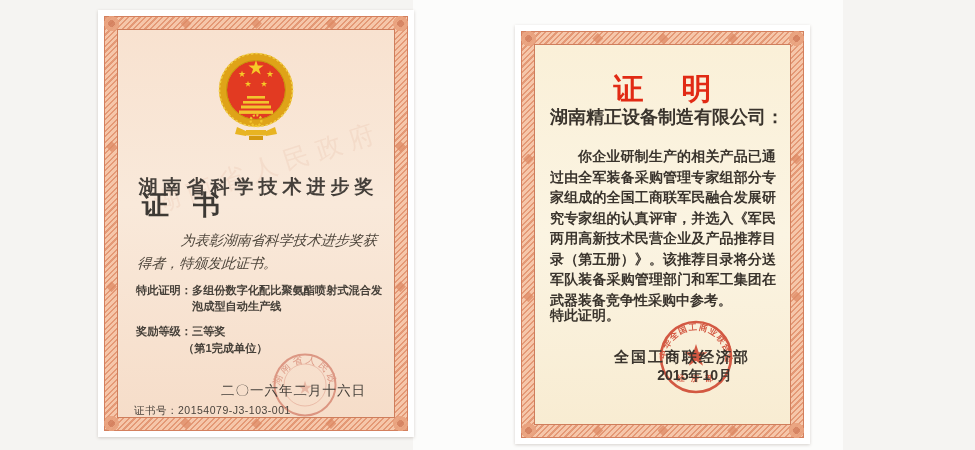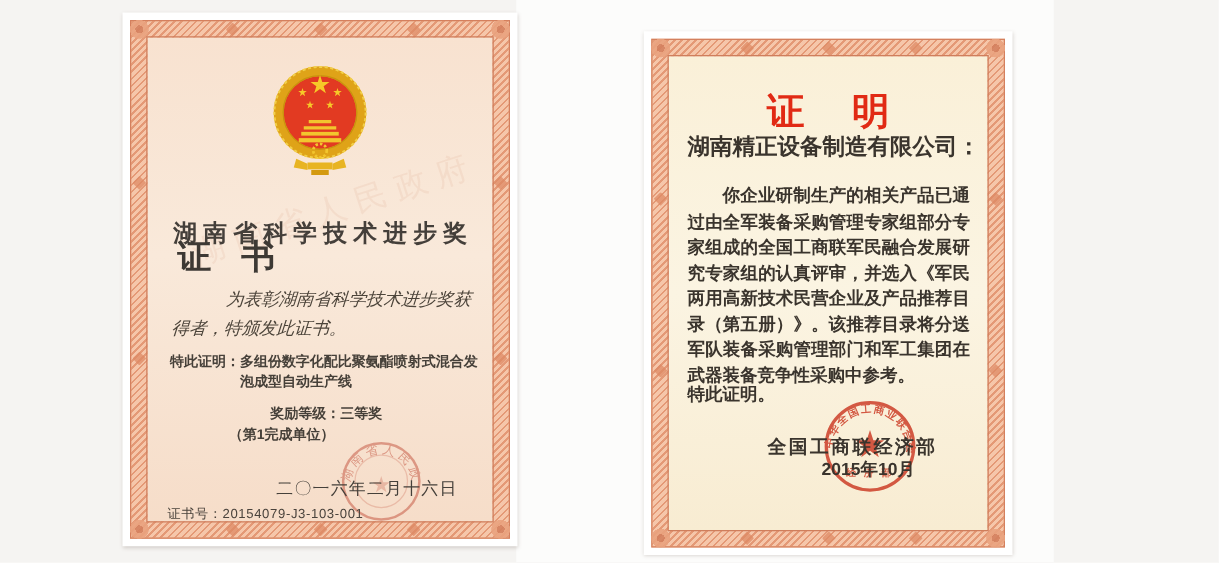--- a/index.html
+++ b/index.html
@@ -82,21 +82,21 @@
     position:absolute; top:200px; left:20px; width:242px;
     font-size:14px; font-style:italic; line-height:1.62;
     text-indent:3em; color:#4c443a; transform:skewX(-4deg);
   }
   .l-fields {
     position:absolute; top:252px; left:18px; width:250px;
     font-size:11.2px; font-weight:bold; color:#464039;
     font-family:"Liberation Sans","DejaVu Sans",sans-serif;
   }
   .field { padding-left:5em; text-indent:-5em; line-height:1.45; }
-  .field + .field { margin-top:9px;text-align:center; }
+  .field + .field { margin-top:9px; }
   .unit-note { padding-left:4.2em; line-height:1.45; }
   .l-date {
     position:absolute; top:352px; right:28px;
     font-size:13.5px; color:#45403a; letter-spacing:1px;text-align:right;
   }
   .l-certno {
     position:absolute; top:374px; left:16px;
     font-size:10.5px; color:#4a433c; letter-spacing:.5px;
     font-family:"Liberation Sans","DejaVu Sans",sans-serif;
   }

